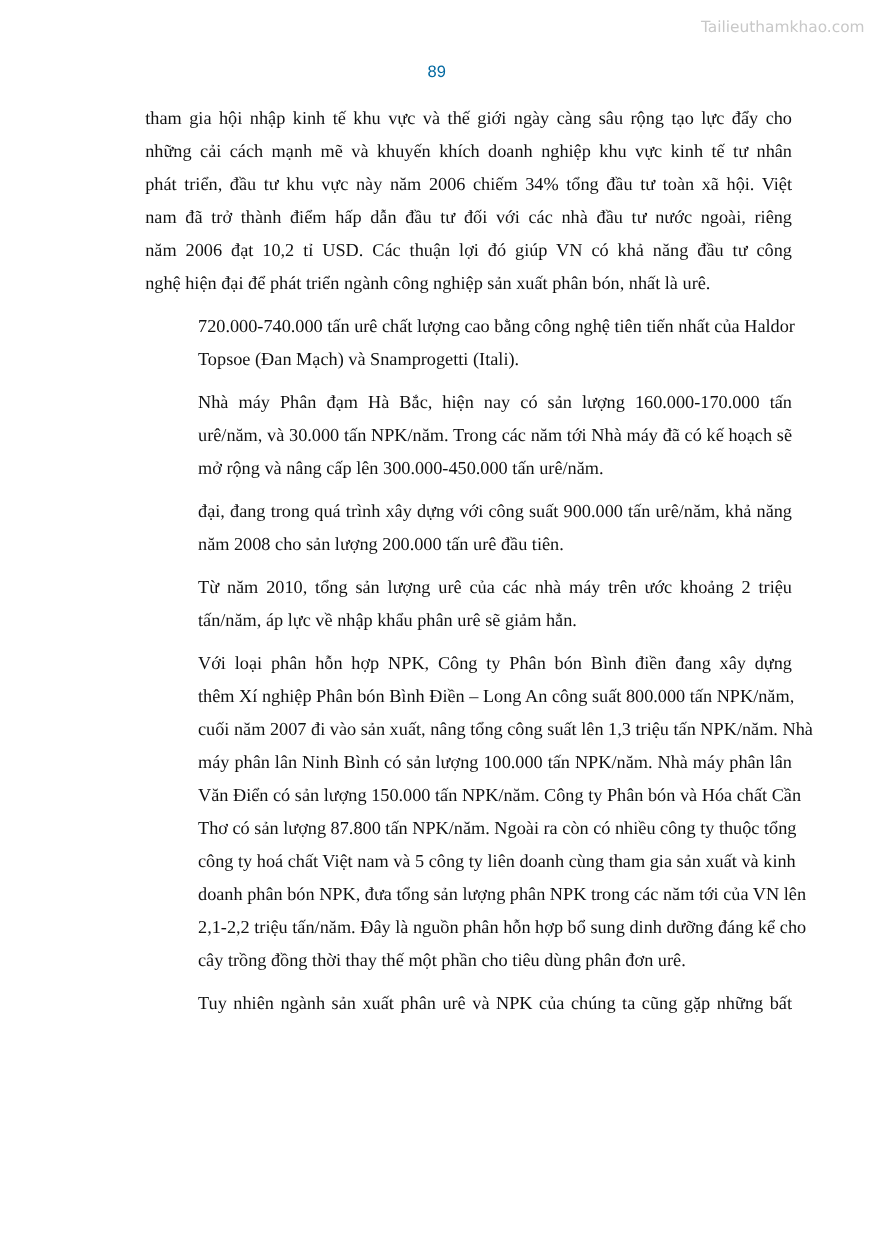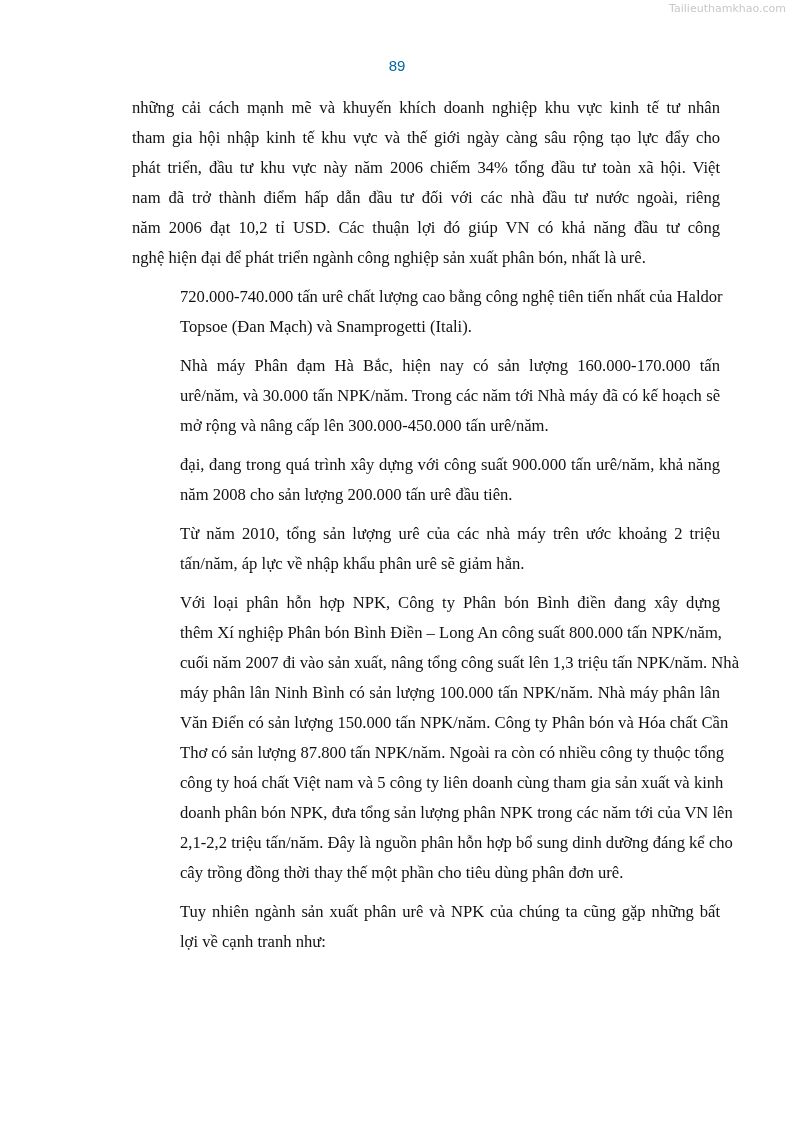--- a/index.html
+++ b/index.html
@@ -1,19 +1,19 @@
 <!DOCTYPE html>
 <html><head>
 <meta charset="utf-8">
 <style>
   html, body { margin: 0; padding: 0; background: #ffffff; }
   body { width: 794px; height: 1123px; position: relative; overflow: hidden; }
   .watermark {
-    position: absolute; top: 2px; right: 8px;
-    font-family: "DejaVu Sans", sans-serif; font-size: 11px; color: #c8c8c8;
+    position: absolute; top: 17px; right: 8px;
+    font-family: "DejaVu Sans", sans-serif; font-size: 14px; color: #c8c8c8;
   }
   .page-number {
     position: absolute; top: 57px; left: 0; width: 100%; text-align: center;
     font-family: "Liberation Sans", sans-serif; font-size: 15px; color: #0369a1;
   }
   .content {
     position: absolute; left: 132px; top: 93px; width: 588px;
     font-family: "Liberation Serif", serif; font-size: 16.6px; line-height: 30px;
     color: #111; text-align: justify;
   }
@@ -23,22 +23,22 @@
   .line.last { text-align-last: left; }
 </style>
 </head>
 <body>
 
 <div class="watermark">Tailieuthamkhao.com</div>
 <div class="page-number">89</div>
 
 <div class="content" id="content">
     <div class="para">
+      <span class="line">tham gia hội nhập kinh tế khu vực và thế giới ngày càng sâu rộng tạo lực đẩy cho</span>
       <span class="line">những cải cách mạnh mẽ và khuyến khích doanh nghiệp khu vực kinh tế tư nhân</span>
-      <span class="line">tham gia hội nhập kinh tế khu vực và thế giới ngày càng sâu rộng tạo lực đẩy cho</span>
       <span class="line">phát triển, đầu tư khu vực này năm 2006 chiếm 34% tổng đầu tư toàn xã hội. Việt</span>
       <span class="line">nam đã trở thành điểm hấp dẫn đầu tư đối với các nhà đầu tư nước ngoài, riêng</span>
       <span class="line">năm 2006 đạt 10,2 tỉ USD.  Các thuận lợi đó giúp VN có khả năng đầu tư công</span>
       <span class="line last">nghệ hiện đại để phát triển ngành công nghiệp sản xuất phân bón, nhất là urê.</span>
     </div>
     <div class="para indent">
       <span class="line">720.000-740.000 tấn urê chất lượng cao bằng công nghệ tiên tiến nhất của Haldor</span>
       <span class="line last">Topsoe (Đan Mạch) và Snamprogetti (Itali).</span>
     </div>
     <div class="para indent">
@@ -61,15 +61,14 @@
       <span class="line">máy phân lân Ninh Bình có sản lượng 100.000 tấn NPK/năm. Nhà máy phân lân</span>
       <span class="line">Văn Điển có sản lượng 150.000 tấn NPK/năm. Công ty Phân bón và Hóa chất Cần</span>
       <span class="line">Thơ có sản lượng 87.800 tấn NPK/năm. Ngoài ra còn có nhiều công ty thuộc tổng</span>
       <span class="line">công ty hoá chất Việt nam và 5 công ty liên doanh cùng tham gia sản xuất và kinh</span>
       <span class="line">doanh phân bón NPK, đưa tổng sản lượng phân NPK trong các năm tới của VN lên</span>
       <span class="line">2,1-2,2 triệu tấn/năm. Đây là nguồn phân hỗn hợp bổ sung dinh dưỡng đáng kể cho</span>
       <span class="line last">cây trồng đồng thời thay thế một phần cho tiêu dùng phân đơn urê.</span>
     </div>
     <div class="para indent">
       <span class="line">Tuy nhiên ngành sản xuất phân urê và NPK của chúng ta cũng gặp những bất</span>
-      <span class="line last">lợi về cạnh tranh như:</span>
     </div>
   </div>
 
 </body></html>

